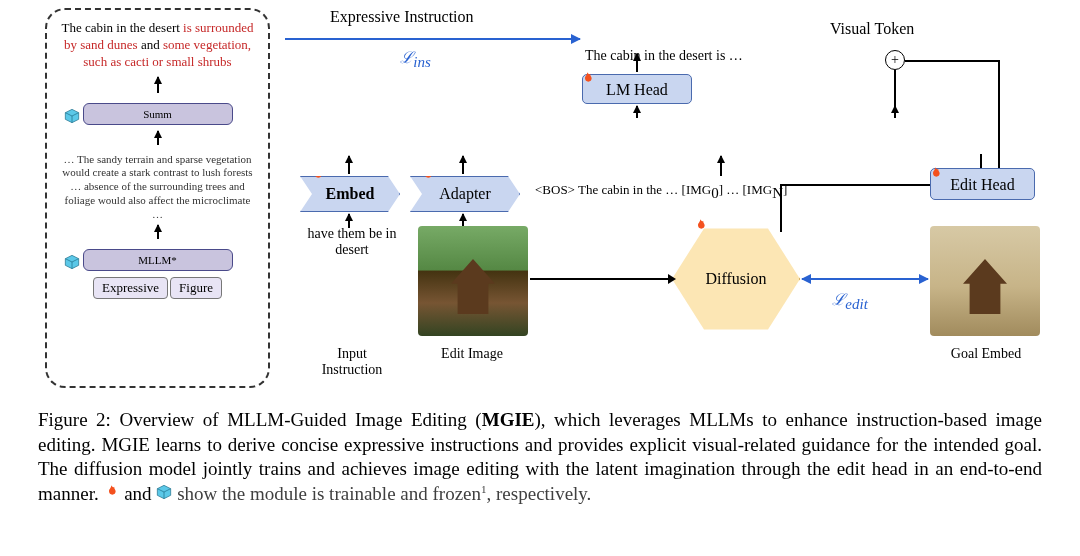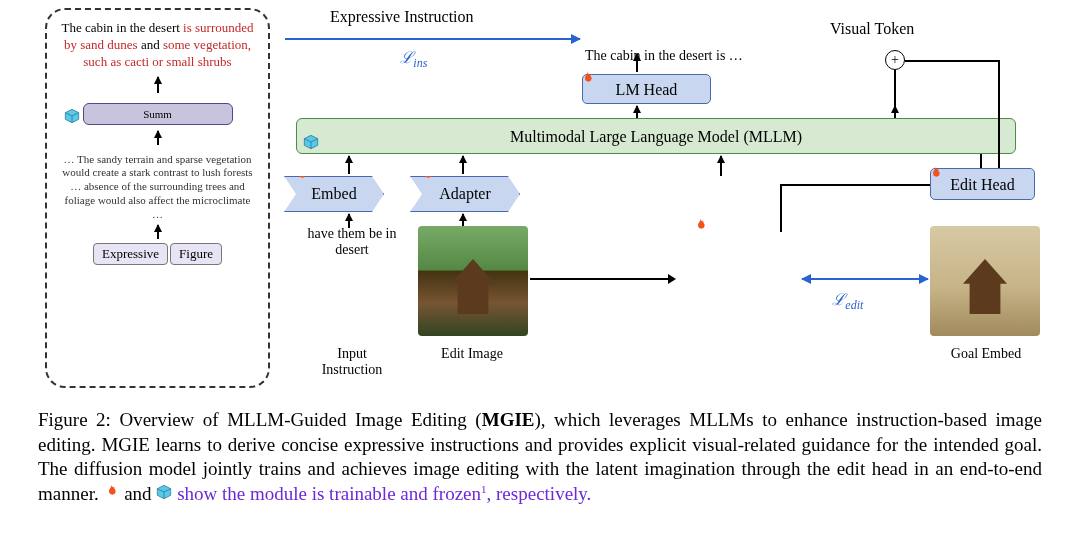--- a/index.html
+++ b/index.html
@@ -34,36 +34,36 @@
 .visual-token { position: absolute; left: 830px; top: 20px; font-size: 16px; }
 
 
 .uparrow { position: absolute; width: 2px; background: #000; }
 .uparrow::before { content: ''; position: absolute; top: -1px; left: -3px; border-bottom: 8px solid #000; border-left: 4px solid transparent; border-right: 4px solid transparent; }
 
 
 .plus-circle { position: absolute; left: 885px; top: 50px; width: 20px; height: 20px; border: 1.5px solid #000; border-radius: 50%; display: flex; align-items: center; justify-content: center; font-size: 14px; }
 
 
-.lm-head { position: absolute; left: 582px; top: 74px; width: 129px; height: 30px; background: #c9d6f0; border: 1.5px solid #4a6aae; border-radius: 5px; text-align: center; line-height: 30px; font-size: 16px; }
+.lm-head { position: absolute; left: 582px; top: 74px; width: 110px; height: 30px; background: #c9d6f0; border: 1.5px solid #4a6aae; border-radius: 5px; text-align: center; line-height: 30px; font-size: 16px; }
 
 
 .mllm-bar { position: absolute; left: 296px; top: 118px; width: 720px; height: 36px; background: #d5ead1; border: 1.5px solid #4e8a4a; border-radius: 6px; text-align: center; line-height: 36px; font-size: 16px; }
 
 
 .edit-head { position: absolute; left: 930px; top: 168px; width: 105px; height: 32px; background: #c9d6f0; border: 1.5px solid #4a6aae; border-radius: 5px; text-align: center; line-height: 32px; font-size: 16px; }
 
 
 .chev { position: absolute; height: 36px; background: #c9d6f0; border: 1.5px solid #4a6aae; display: flex; align-items: center; justify-content: center; font-size: 16px; padding: 0 10px; clip-path: polygon(0 0, calc(100% - 12px) 0, 100% 50%, calc(100% - 12px) 100%, 0 100%, 12px 50%); }
-.embed { left: 284px; top: 176px; width: 100px; }
+.embed { left: 300px; top: 176px; width: 100px; font-weight: bold; }
 .adapter { left: 410px; top: 176px; width: 110px; }
 
 
 .tokseq { position: absolute; left: 535px; top: 182px; font-size: 13px; }
-.sub { font-size: 12px; vertical-align: sub; }
+.sub { font-size: 15px; vertical-align: sub; }
 
 
 .below-lbl { position: absolute; font-size: 14px; text-align: center; line-height: 1.15; }
 .have-them { left: 302px; top: 226px; width: 100px; }
 .input-instr { left: 306px; top: 346px; width: 92px; }
 .input-img { left: 426px; top: 346px; width: 92px; }
 .goal-img { left: 940px; top: 346px; width: 92px; }
 
 
 .imgph { position: absolute; width: 110px; height: 110px; border-radius: 4px; background: #5a4a2a; }
@@ -84,21 +84,21 @@
 .fire { display:inline-block; width:16px; height:16px; }
 .fire svg, .frozen svg { width:16px; height:16px; }
 .frozen { display:inline-block; width:16px; height:16px; }
 .fire-abs { position:absolute; }
 
 
 .line { position:absolute; background:#000; }
 
 
 .caption { position:absolute; left:38px; top:408px; width:1004px; font-size: 19px; line-height:1.3; text-align: justify; }
-.caption .redcap { color:#6d28d9; }
+.caption .redcap { color:#404040; }
 .bold { font-weight:bold; }
 .sup { font-size:11px; vertical-align:super; }
 
 </style>
 </head>
 <body>
 
 <div class="diagram">
 
   <div class="left-panel">
@@ -110,20 +110,28 @@
       <span class="frozen-icon frozen"><svg viewBox="0 0 24 24">
             <polygon points="12,2 22,7 22,17 12,22 2,17 2,7" fill="#5bc8e8" stroke="#1a6a85" stroke-width="1"></polygon>
             <polyline points="2,7 12,12 22,7" fill="none" stroke="#1a6a85"></polyline>
             <line x1="12" y1="12" x2="12" y2="22" stroke="#1a6a85"></line>
           </svg></span>
       <span>Summ</span>
     </div>
     <div style="text-align:center"><span class="uparrow" style="position:relative;display:inline-block;height:14px"></span></div>
     <div class="detail-text">… The sandy terrain and sparse vegetation would create a stark contrast to lush forests … absence of the surrounding trees and foliage would also affect the microclimate …</div>
     <div style="text-align:center"><span class="uparrow" style="position:relative;display:inline-block;height:14px"></span></div>
+    <div class="mllm-star-box">
+      <span class="frozen-icon frozen"><svg viewBox="0 0 24 24">
+            <polygon points="12,2 22,7 22,17 12,22 2,17 2,7" fill="#5bc8e8" stroke="#1a6a85" stroke-width="1"></polygon>
+            <polyline points="2,7 12,12 22,7" fill="none" stroke="#1a6a85"></polyline>
+            <line x1="12" y1="12" x2="12" y2="22" stroke="#1a6a85"></line>
+          </svg></span>
+      <span>MLLM*</span>
+    </div>
     <div class="input-pair">
       <div class="input-half">Expressive</div>
       <div class="input-half">Figure</div>
     </div>
   </div>
 
   <div class="expr-label">Expressive Instruction</div>
   <div class="arrow-blue"></div>
   <div class="lins"><span>ℒ</span><span class="sub">ins</span></div>
   <div class="cabin-out">The cabin in the desert is …</div>
@@ -134,28 +142,20 @@
 
   <div class="lm-head">
     <span class="fire fire-abs" style="left:-4px;top:-8px"><svg viewBox="0 0 24 24">
           <path d="M12 2c1 4-3 5-3 9 0 3 2 5 5 5s5-2 5-5c0-3-3-4-2-7-2 2-3 0-5-2z" fill="#f4511e"></path>
         </svg></span>
     <span>LM Head</span>
   </div>
   <span class="uparrow" style="left:636px;top:54px;height:18px"></span>
   <span class="uparrow" style="left:636px;top:106px;height:12px"></span>
 
-  <div class="mllm-bar">
-    <span class="frozen" style="position:absolute;left:6px;top:8px"><svg viewBox="0 0 24 24">
-          <polygon points="12,2 22,7 22,17 12,22 2,17 2,7" fill="#5bc8e8" stroke="#1a6a85" stroke-width="1"></polygon>
-          <polyline points="2,7 12,12 22,7" fill="none" stroke="#1a6a85"></polyline>
-          <line x1="12" y1="12" x2="12" y2="22" stroke="#1a6a85"></line>
-        </svg></span>
-    <span>Multimodal Large Language Model (MLLM)</span>
-  </div>
 
   <div class="line" style="left:980px;top:154px;width:2px;height:14px"></div>
   <div class="line" style="left:894px;top:70px;width:2px;height:48px"></div>
   <div class="line" style="left:894px;top:70px;width:2px;height:48px"></div>
   <div class="line" style="left:998px;top:60px;width:2px;height:108px;"></div>
   <div class="line" style="left:905px;top:60px;width:95px;height:2px"></div>
   <div class="edit-head">
     <span class="fire fire-abs" style="left:-4px;top:-8px"><svg viewBox="0 0 24 24">
           <path d="M12 2c1 4-3 5-3 9 0 3 2 5 5 5s5-2 5-5c0-3-3-4-2-7-2 2-3 0-5-2z" fill="#f4511e"></path>
         </svg></span>
@@ -174,33 +174,39 @@
         </svg></span>
     <span>Adapter</span>
   </div>
   <span class="uparrow" style="left:348px;top:156px;height:18px"></span>
   <span class="uparrow" style="left:462px;top:156px;height:18px"></span>
   <span class="uparrow" style="left:348px;top:214px;height:14px"></span>
   <span class="uparrow" style="left:462px;top:214px;height:14px"></span>
   <span class="uparrow" style="left:720px;top:156px;height:20px"></span>
   <span class="uparrow" style="left:894px;top:106px;height:12px"></span>
 
+  <div class="tokseq">
+    <span>&lt;BOS&gt; The cabin in the …  [IMG</span><span class="sub">0</span><span>] … [IMG</span><span class="sub">N</span><span>]</span>
+  </div>
 
   <div class="below-lbl input-instr">Input Instruction</div>
   <div class="below-lbl have-them">have them be in desert</div>
   <div class="below-lbl input-img">Edit Image</div>
   <div class="below-lbl goal-img">Goal Embed</div>
 
   <div class="imgph inimg">
       <div class="cabin"></div>
     </div>
   <div class="imgph outimg">
       <div class="cabin"></div>
     </div>
 
+  <div class="diffusion">
+    <span>Diffusion</span>
+  </div>
   <span class="fire fire-abs" style="left:692px;top:218px"><svg viewBox="0 0 24 24">
         <path d="M12 2c1 4-3 5-3 9 0 3 2 5 5 5s5-2 5-5c0-3-3-4-2-7-2 2-3 0-5-2z" fill="#f4511e"></path>
       </svg></span>
 
   <div class="line" style="left:530px;top:278px;width:140px;height:2px"></div>
   <div class="line" style="left:668px;top:274px;width:0;height:0;border-left:8px solid #000;border-top:5px solid transparent;border-bottom:5px solid transparent;background:none"></div>
 
   <div class="line" style="left:780px;top:184px;width:150px;height:2px"></div>
   <div class="line" style="left:780px;top:184px;width:2px;height:48px"></div>
 

